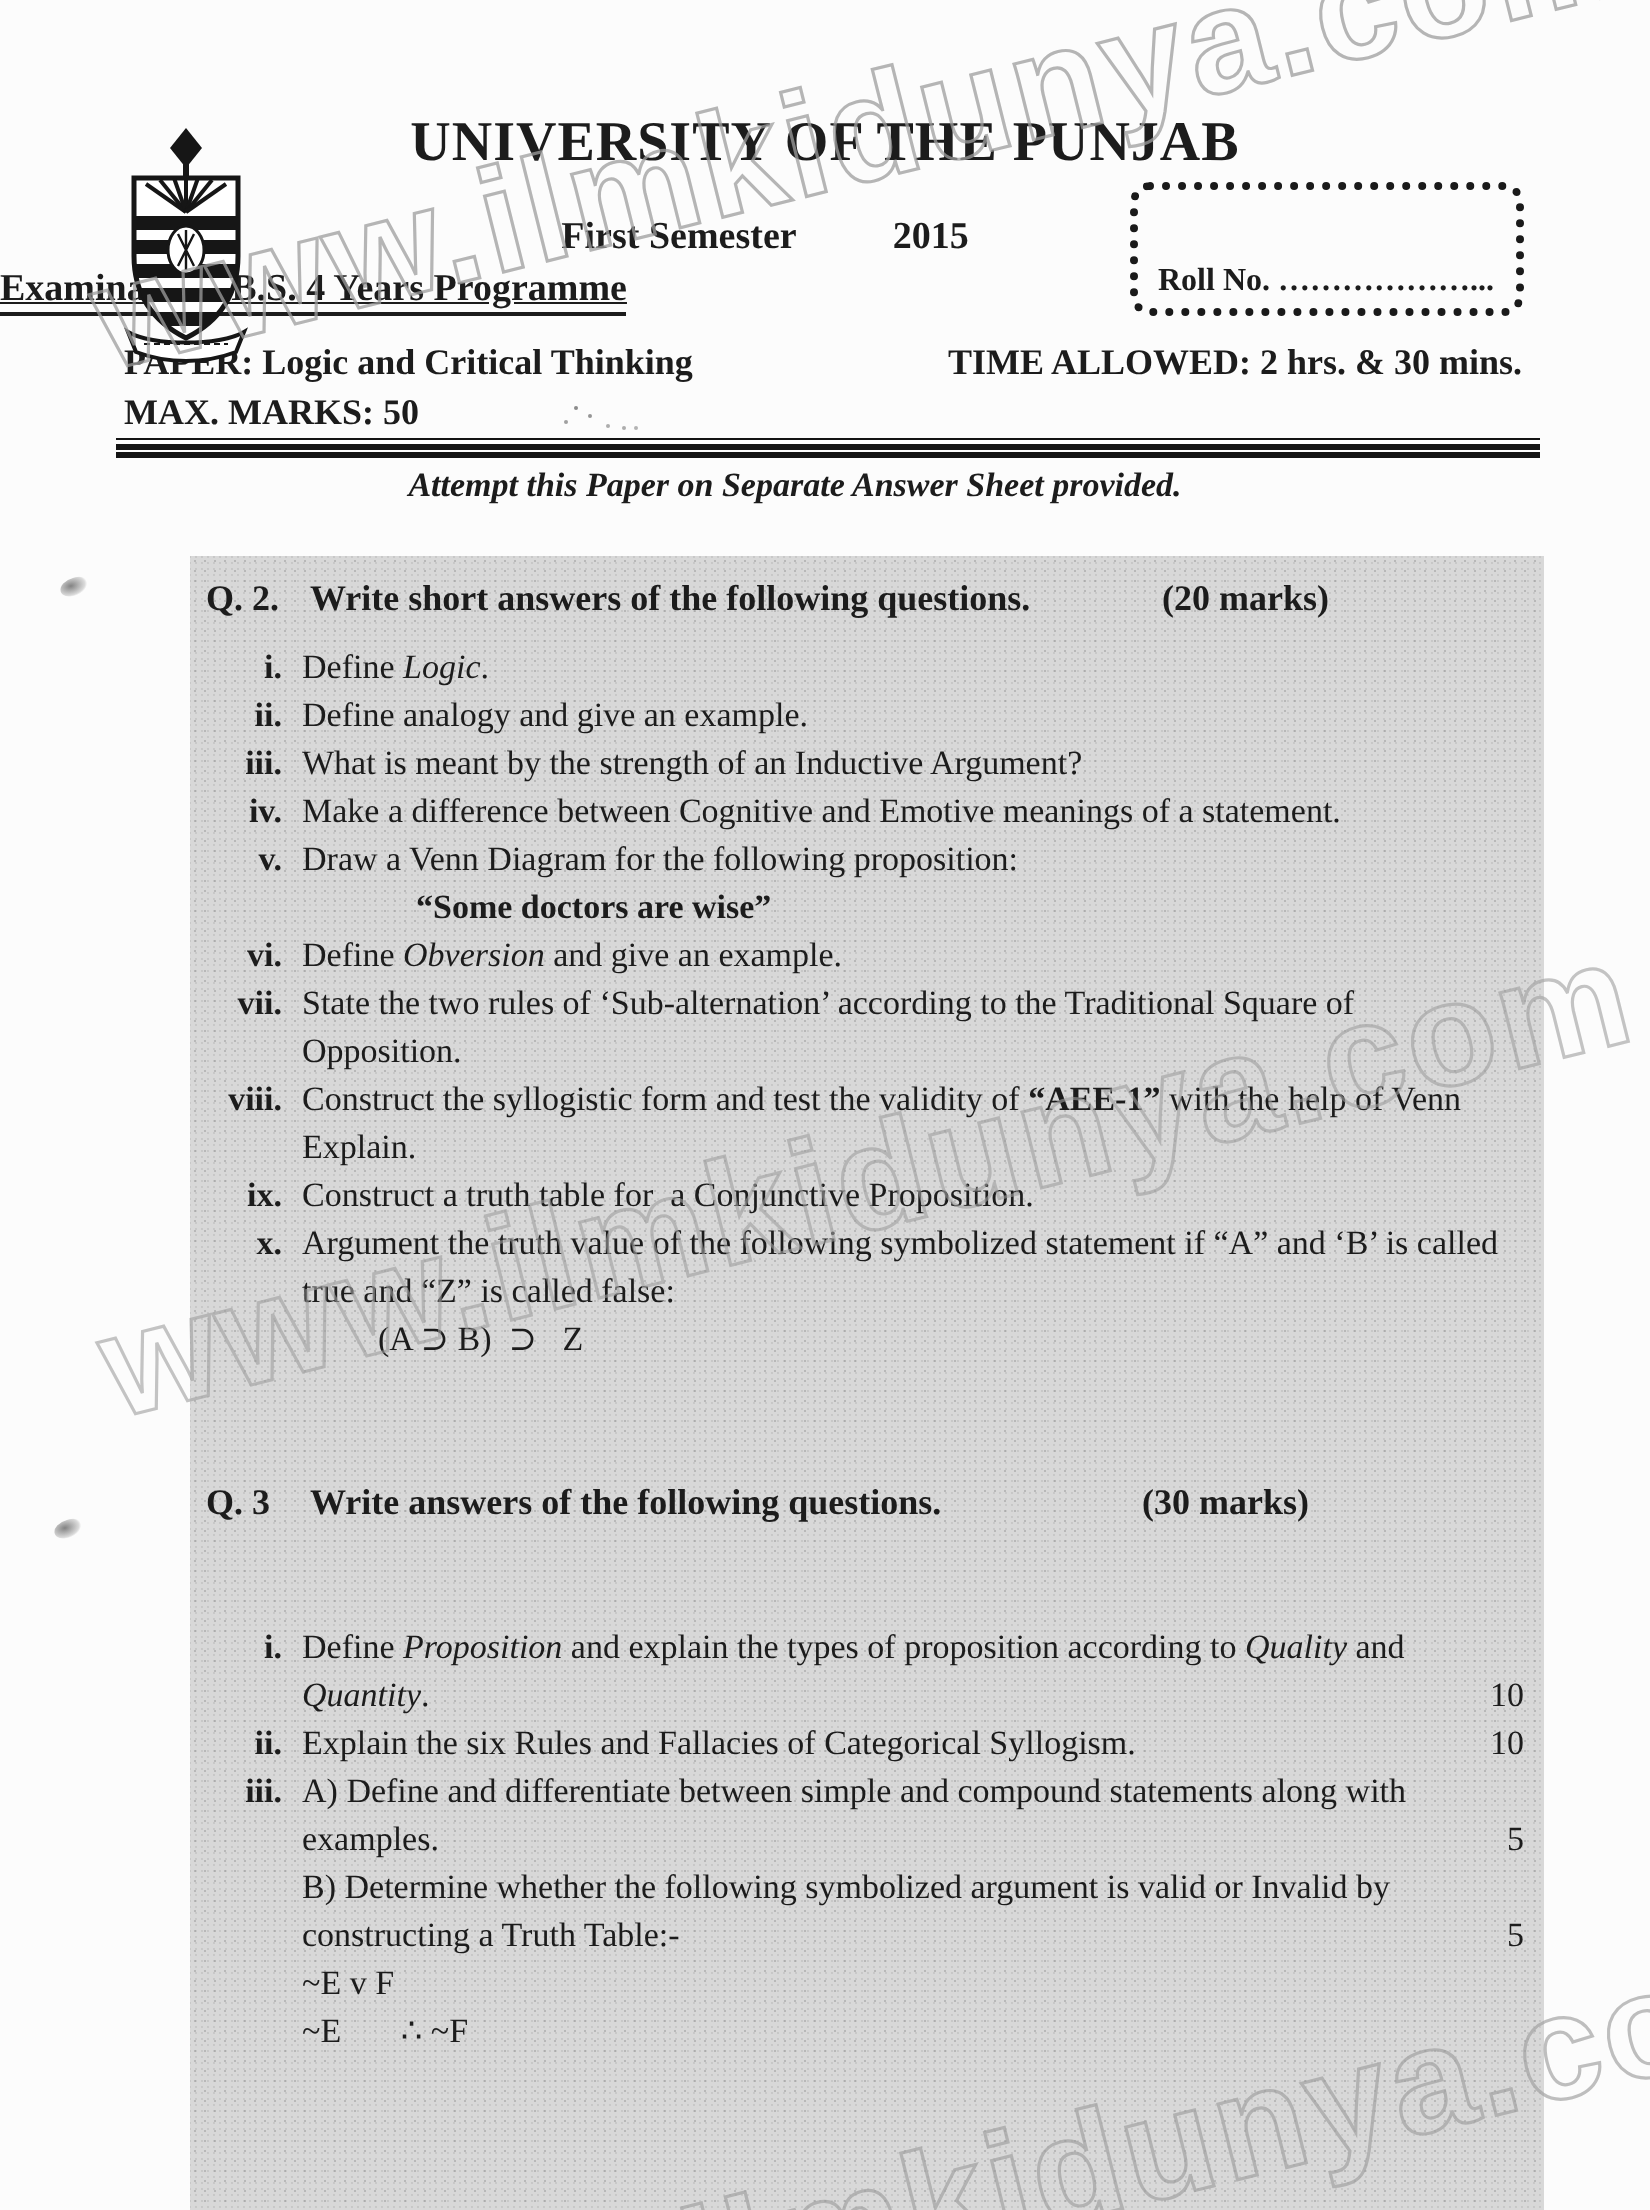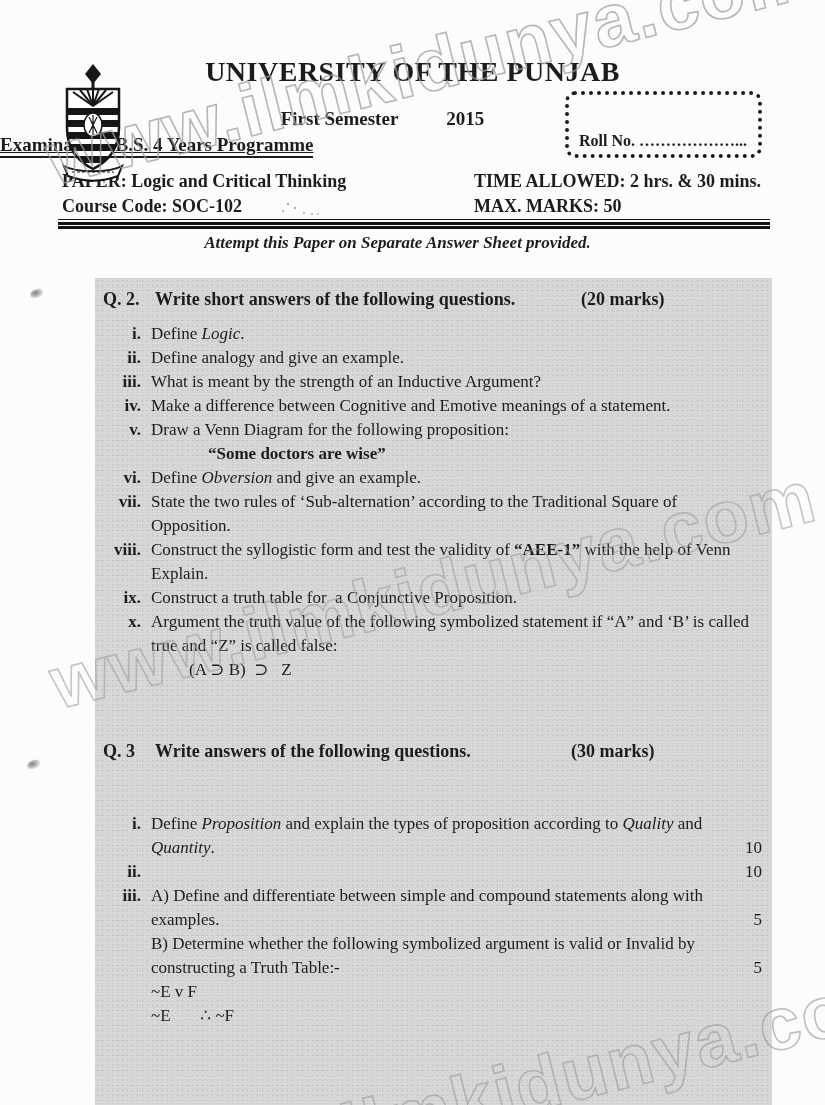--- a/index.html
+++ b/index.html
@@ -176,21 +176,20 @@
 
   <div class="rollbox">
     <span>Roll No. ………………...</span>
   </div>
 
   <div class="info-row row-paper">
     <span class="left">PAPER: Logic and Critical Thinking</span>
     <span class="right">TIME ALLOWED: 2 hrs. &amp; 30 mins.</span>
   </div>
   <div class="info-row row-course">
-    <span class="left">Course Code: SOC-102</span>
     <span class="right">MAX. MARKS: 50</span>
   </div>
 
   <div class="rule"></div>
 
   <div class="instruction">Attempt this Paper on Separate Answer Sheet provided.</div>
 
   <section class="questions">
     <div class="q-heading q2-head">
       <span class="q-label">Q. 2.</span>
@@ -313,20 +312,21 @@
             <div class="q-line">
               <span class="q-text"><span class="it">Quantity</span><span>.</span></span>
               <span class="q-mark">10</span>
             </div>
           </div>
         </div>
         <div class="q-item">
           <div class="q-num">ii.</div>
           <div class="q-body">
             <div class="q-line">
+              <span class="q-text"><span>Explain the six Rules and Fallacies of Categorical Syllogism.</span></span>
               <span class="q-mark">10</span>
             </div>
           </div>
         </div>
         <div class="q-item">
           <div class="q-num">iii.</div>
           <div class="q-body">
             <div class="q-line">
               <span class="q-text"><span>A) Define and differentiate between simple and compound statements along with</span></span>
             </div>

